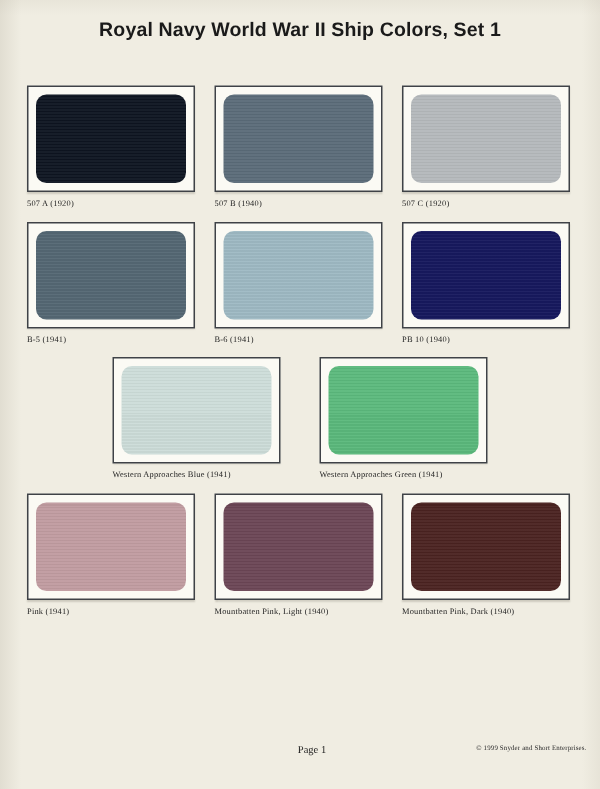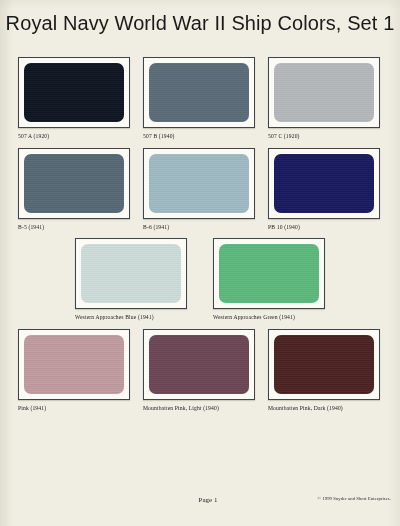--- a/index.html
+++ b/index.html
@@ -26,22 +26,22 @@
       #f0ede2;
   }
 
   .title {
     position: absolute;
     left: 0;
     right: 0;
     top: 12px;
     text-align: center;
     font-family: "Liberation Sans", sans-serif;
-    font-weight: normal;
-    font-size: 20px;
+    font-weight: bold;
+    font-size: 13px;
     letter-spacing: 0.1px;
     color: #1a1a1a;
   }
 
   .grid {
     position: absolute;
     left: 0;
     right: 0;
     top: 57px;
   }

